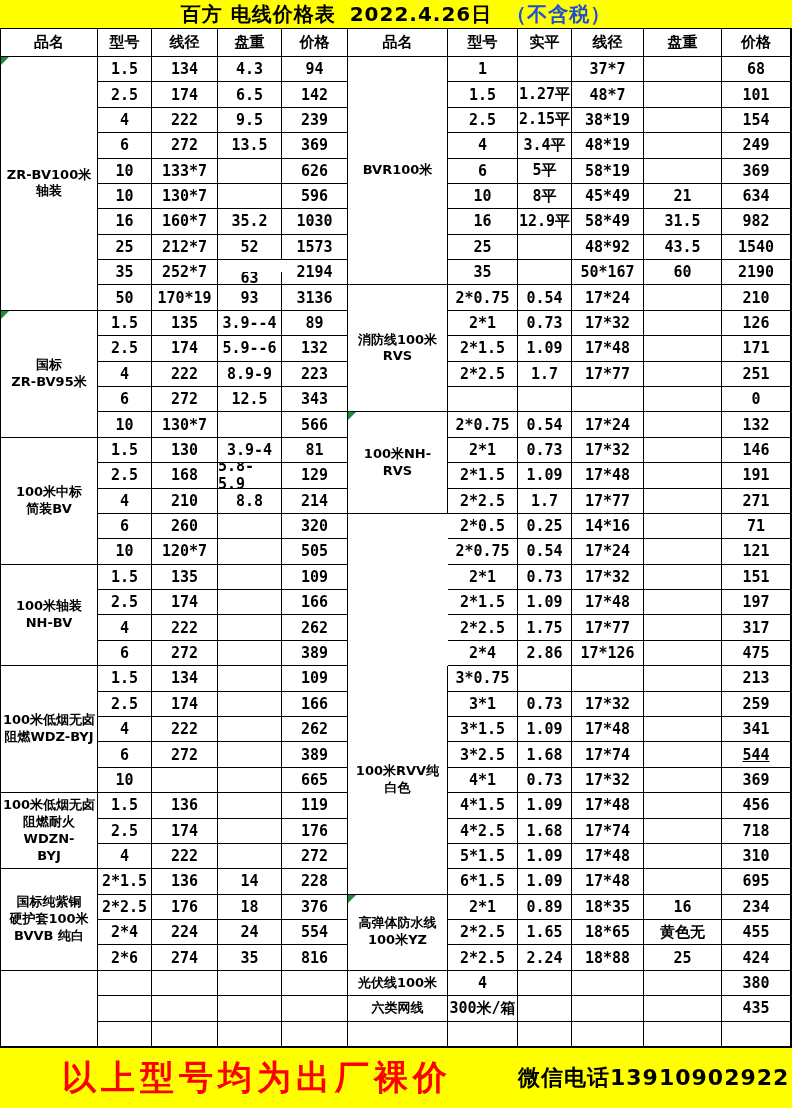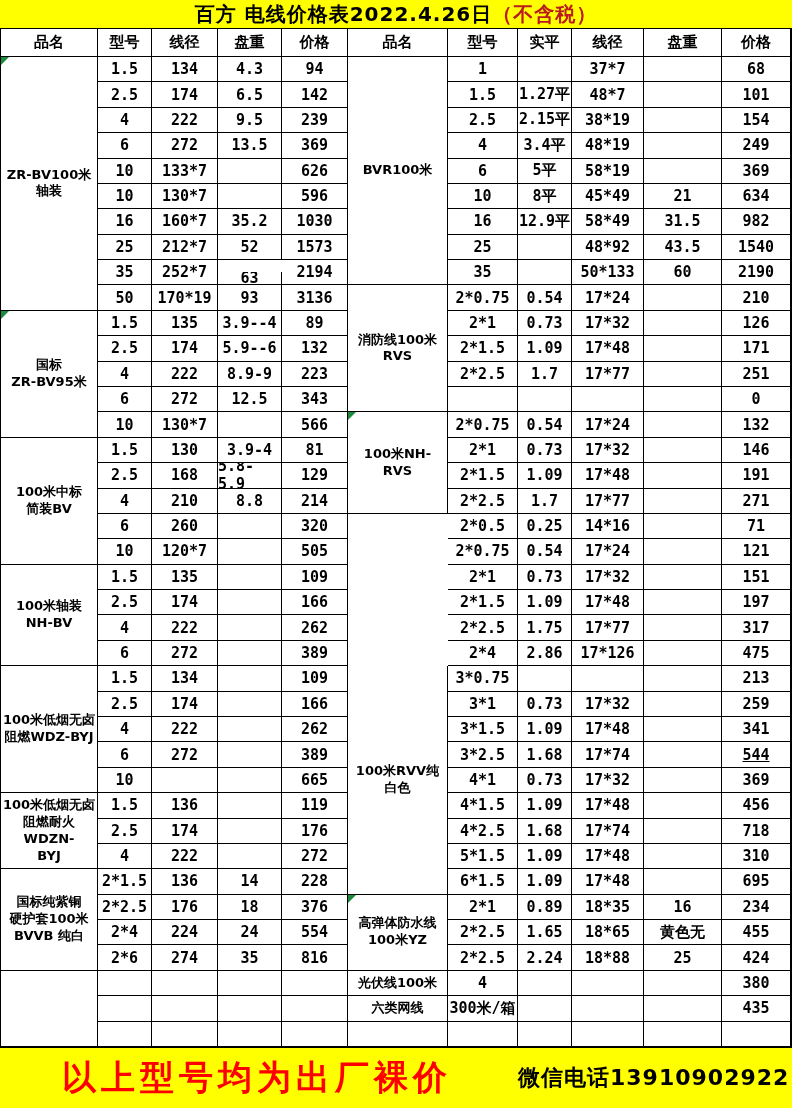--- a/index.html
+++ b/index.html
@@ -1,23 +1,23 @@
 <!DOCTYPE html>
 <html><head>
 <meta charset="utf-8">
 <style>
   html,body{margin:0;padding:0;background:#ffffff;}
   body{width:792px;height:1113px;position:relative;overflow:hidden;
        font-family:"DejaVu Sans","Liberation Sans",sans-serif;}
 
   
   .topbar{width:792px;height:28px;background:#ffff00;display:flex;
-          align-items:center;justify-content:center;
+          align-items:center;justify-content:center;gap:14px;
           font-weight:700;font-size:20px;color:#000;letter-spacing:1px;}
-  .topbar .red{color:#b91c1c;}
+  .topbar .red{color:#1d4ed8;}
 
   
   .table-wrap{width:792px;height:1020px;box-sizing:border-box;
               border:1px solid #000;background:#fff;}
   .grid{display:grid;width:100%;height:100%;
         grid-template-columns:97px 54px 66px 64px 66px 100px 70px 54px 72px 78px 69px;
         grid-template-rows:28px repeat(39,1fr);}
   .cell{box-sizing:border-box;border-right:1px solid #000;border-bottom:1px solid #000;
         display:flex;align-items:center;justify-content:center;
         overflow:hidden;position:relative;color:#000;background:#fff;}
@@ -269,21 +269,21 @@
       <div class="cell data-cell" style="grid-area: 8 / 9;">58*49</div>
       <div class="cell data-cell" style="grid-area: 8 / 10;">31.5</div>
       <div class="cell data-cell" style="grid-area: 8 / 11;">982</div>
       <div class="cell data-cell" style="grid-area: 9 / 7;">25</div>
       <div class="cell data-cell" style="grid-area: 9 / 8;"></div>
       <div class="cell data-cell" style="grid-area: 9 / 9;">48*92</div>
       <div class="cell data-cell" style="grid-area: 9 / 10;">43.5</div>
       <div class="cell data-cell" style="grid-area: 9 / 11;">1540</div>
       <div class="cell data-cell" style="grid-area: 10 / 7;">35</div>
       <div class="cell data-cell" style="grid-area: 10 / 8;"></div>
-      <div class="cell data-cell" style="grid-area: 10 / 9;">50*133</div>
+      <div class="cell data-cell" style="grid-area: 10 / 9;">50*167</div>
       <div class="cell data-cell" style="grid-area: 10 / 10;">60</div>
       <div class="cell data-cell" style="grid-area: 10 / 11;">2190</div>
       <div class="cell name-cell" style="grid-area: 11 / 6 / span 5;">消防线100米
 RVS</div>
       <div class="cell data-cell" style="grid-area: 11 / 7;">2*0.75</div>
       <div class="cell data-cell" style="grid-area: 11 / 8;">0.54</div>
       <div class="cell data-cell" style="grid-area: 11 / 9;">17*24</div>
       <div class="cell data-cell" style="grid-area: 11 / 10;"></div>
       <div class="cell data-cell" style="grid-area: 11 / 11;">210</div>
       <div class="cell data-cell" style="grid-area: 12 / 7;">2*1</div>

